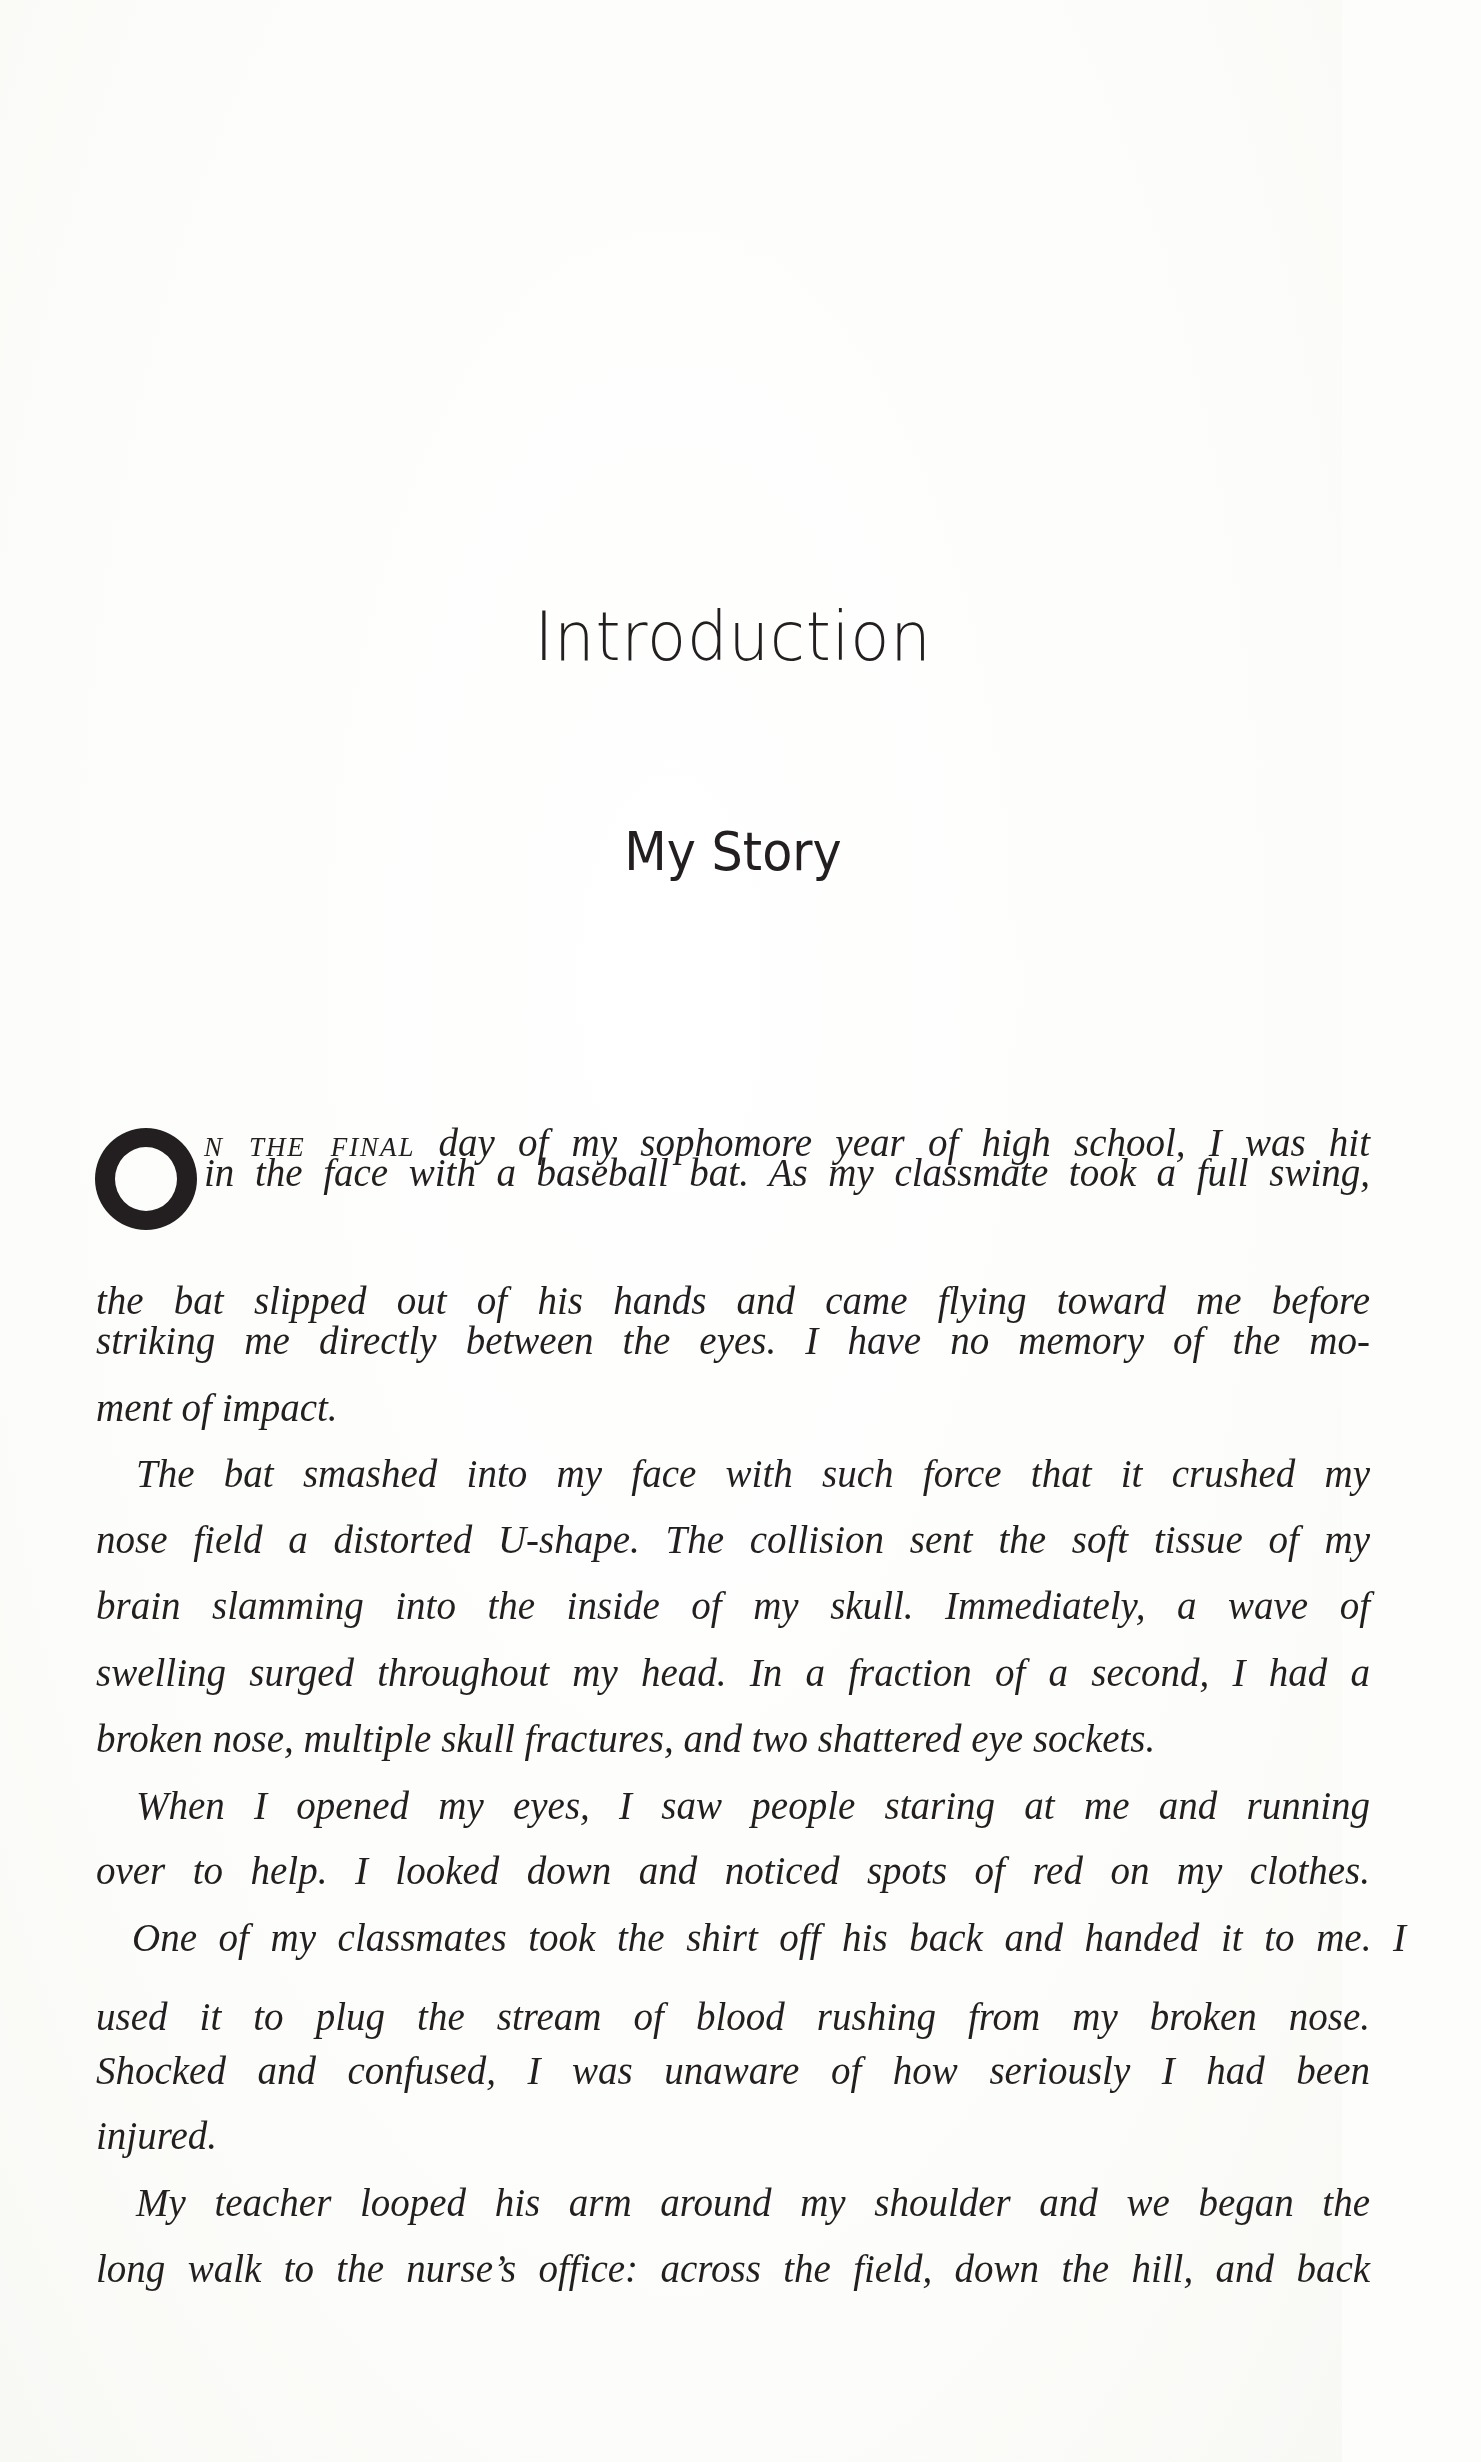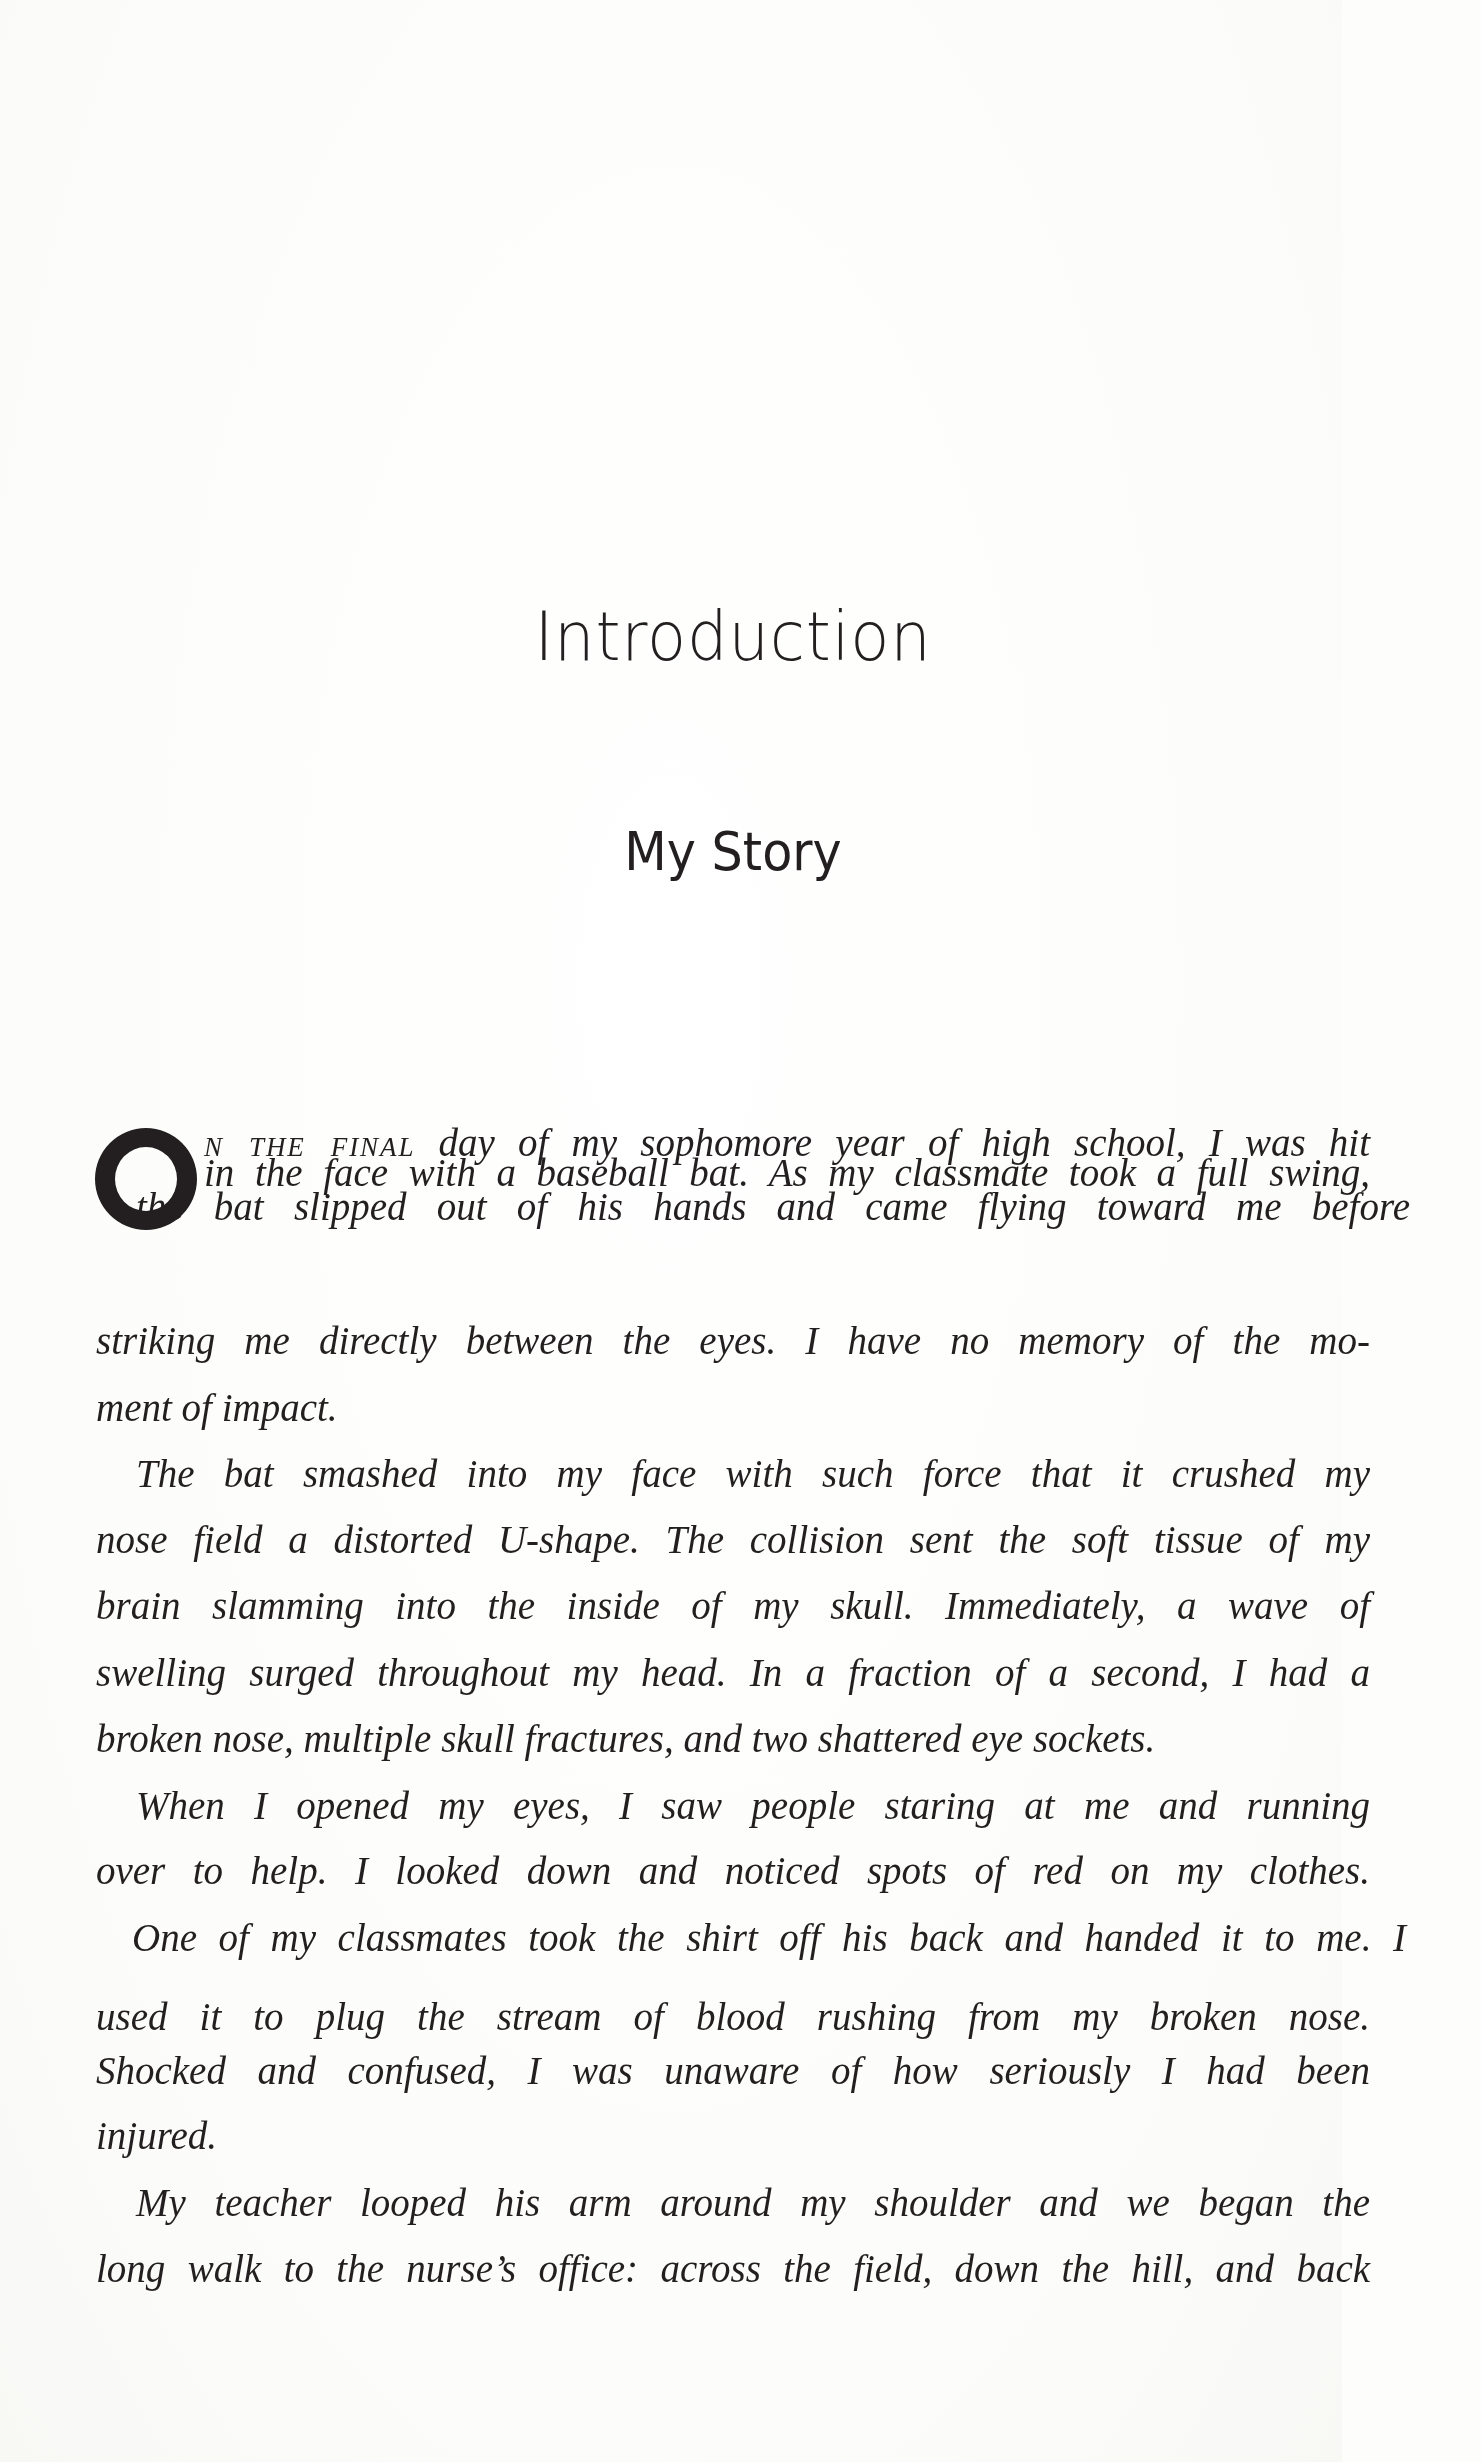--- a/index.html
+++ b/index.html
@@ -101,21 +101,21 @@
 
   <h1 class="chapter-title" style="margin:0;">Introduction</h1>
   <h2 class="chapter-subtitle" style="margin:0;font-weight:normal;">My Story</h2>
 
   <div class="drop-cap" title="O"></div>
 
   <div>
 
     <div class="line first" style="top:1110px;"><span class="smallcaps">N THE FINAL</span><span> day of my sophomore year of high school, I was hit</span></div>
     <div class="line first" style="top:1140px;">in the face with a baseball bat. As my classmate took a full swing,</div>
-    <div class="line" style="top:1174px;margin-left:40px;">the bat slipped out of his hands and came flying toward me before</div>
+    <div class="line" style="top:1268px;">the bat slipped out of his hands and came flying toward me before</div>
     <div class="line" style="top:1308px;">striking me directly between the eyes. I have no memory of the mo-</div>
     <div class="line last" style="top:1375px;">ment of impact.</div>
 
     <div class="line indent" style="top:1441px;">The bat smashed into my face with such force that it crushed my</div>
     <div class="line" style="top:1507px;">nose field a distorted U-shape. The collision sent the soft tissue of my</div>
     <div class="line" style="top:1573px;">brain slamming into the inside of my skull. Immediately, a wave of</div>
     <div class="line" style="top:1640px;">swelling surged throughout my head. In a fraction of a second, I had a</div>
     <div class="line last" style="top:1706px;">broken nose, multiple skull fractures, and two shattered eye sockets.</div>
 
     <div class="line indent" style="top:1773px;">When I opened my eyes, I saw people staring at me and running</div>

